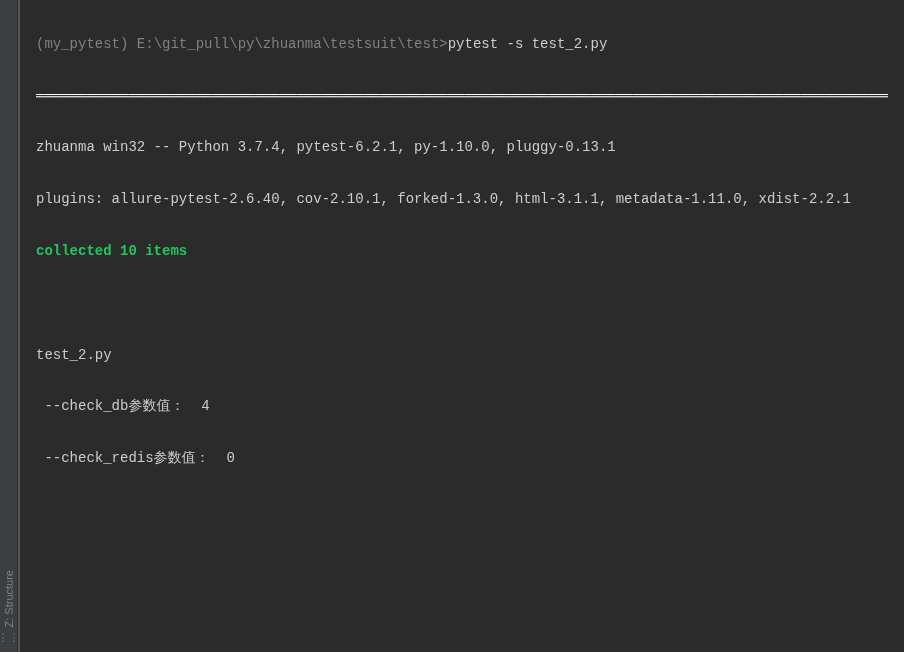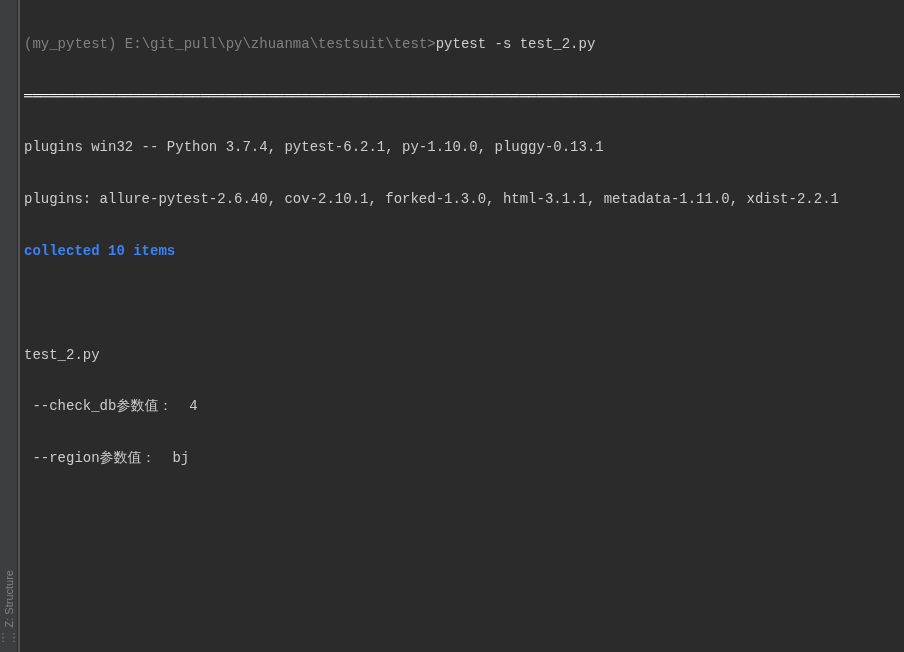--- a/index.html
+++ b/index.html
@@ -31,49 +31,49 @@
     margin-bottom: 4px;
     font-family: sans-serif;
   }
   .sidebar-icon {
     font-size: 11px;
     color: #808080;
   }
   .terminal {
     flex: 1;
     background: #2b2b2b;
-    padding: 6px 4px;
+    padding: 6px 16px;
     line-height: 1.85;
     white-space: pre;
     overflow: hidden;
     border-left: 2px solid #555;
   }
   .gray { color: #808080; }
   .white { color: #cccccc; }
-  .bold-white { color: #3b82f6; font-weight: bold; }
+  .bold-white { color: #22c55e; font-weight: bold; }
   .divider {
     color: #ffffff;
     font-weight: bold;
     letter-spacing: 0;
     overflow: hidden;
     white-space: nowrap;
   }
 </style>
 </head>
 <body>
 
 <div class="sidebar">
   <span class="sidebar-label">Z: Structure</span>
   <span class="sidebar-icon">⋮⋮</span>
 </div>
 
 <div class="terminal">
 <div><span class="gray">(my_pytest)</span> <span class="gray">E:\git_pull\py\zhuanma\testsuit\test&gt;</span><span class="white">pytest -s test_2.py</span></div>
 <div class="divider"><span>═══════════════════════════════════════════════════════════════════════════════════════════════════════════</span></div>
-<div class="white">plugins win32 -- Python 3.7.4, pytest-6.2.1, py-1.10.0, pluggy-0.13.1</div>
+<div class="white">zhuanma win32 -- Python 3.7.4, pytest-6.2.1, py-1.10.0, pluggy-0.13.1</div>
 <div class="white">plugins: allure-pytest-2.6.40, cov-2.10.1, forked-1.3.0, html-3.1.1, metadata-1.11.0, xdist-2.2.1</div>
 <div class="bold-white">collected 10 items</div>
 <div> </div>
 <div class="white">test_2.py</div>
 <div class="white"> --check_db参数值：  4</div>
-<div class="white"> --region参数值：  bj</div>
+<div class="white"> --check_redis参数值：  0</div>
 
 </div>
 
 </body></html>

